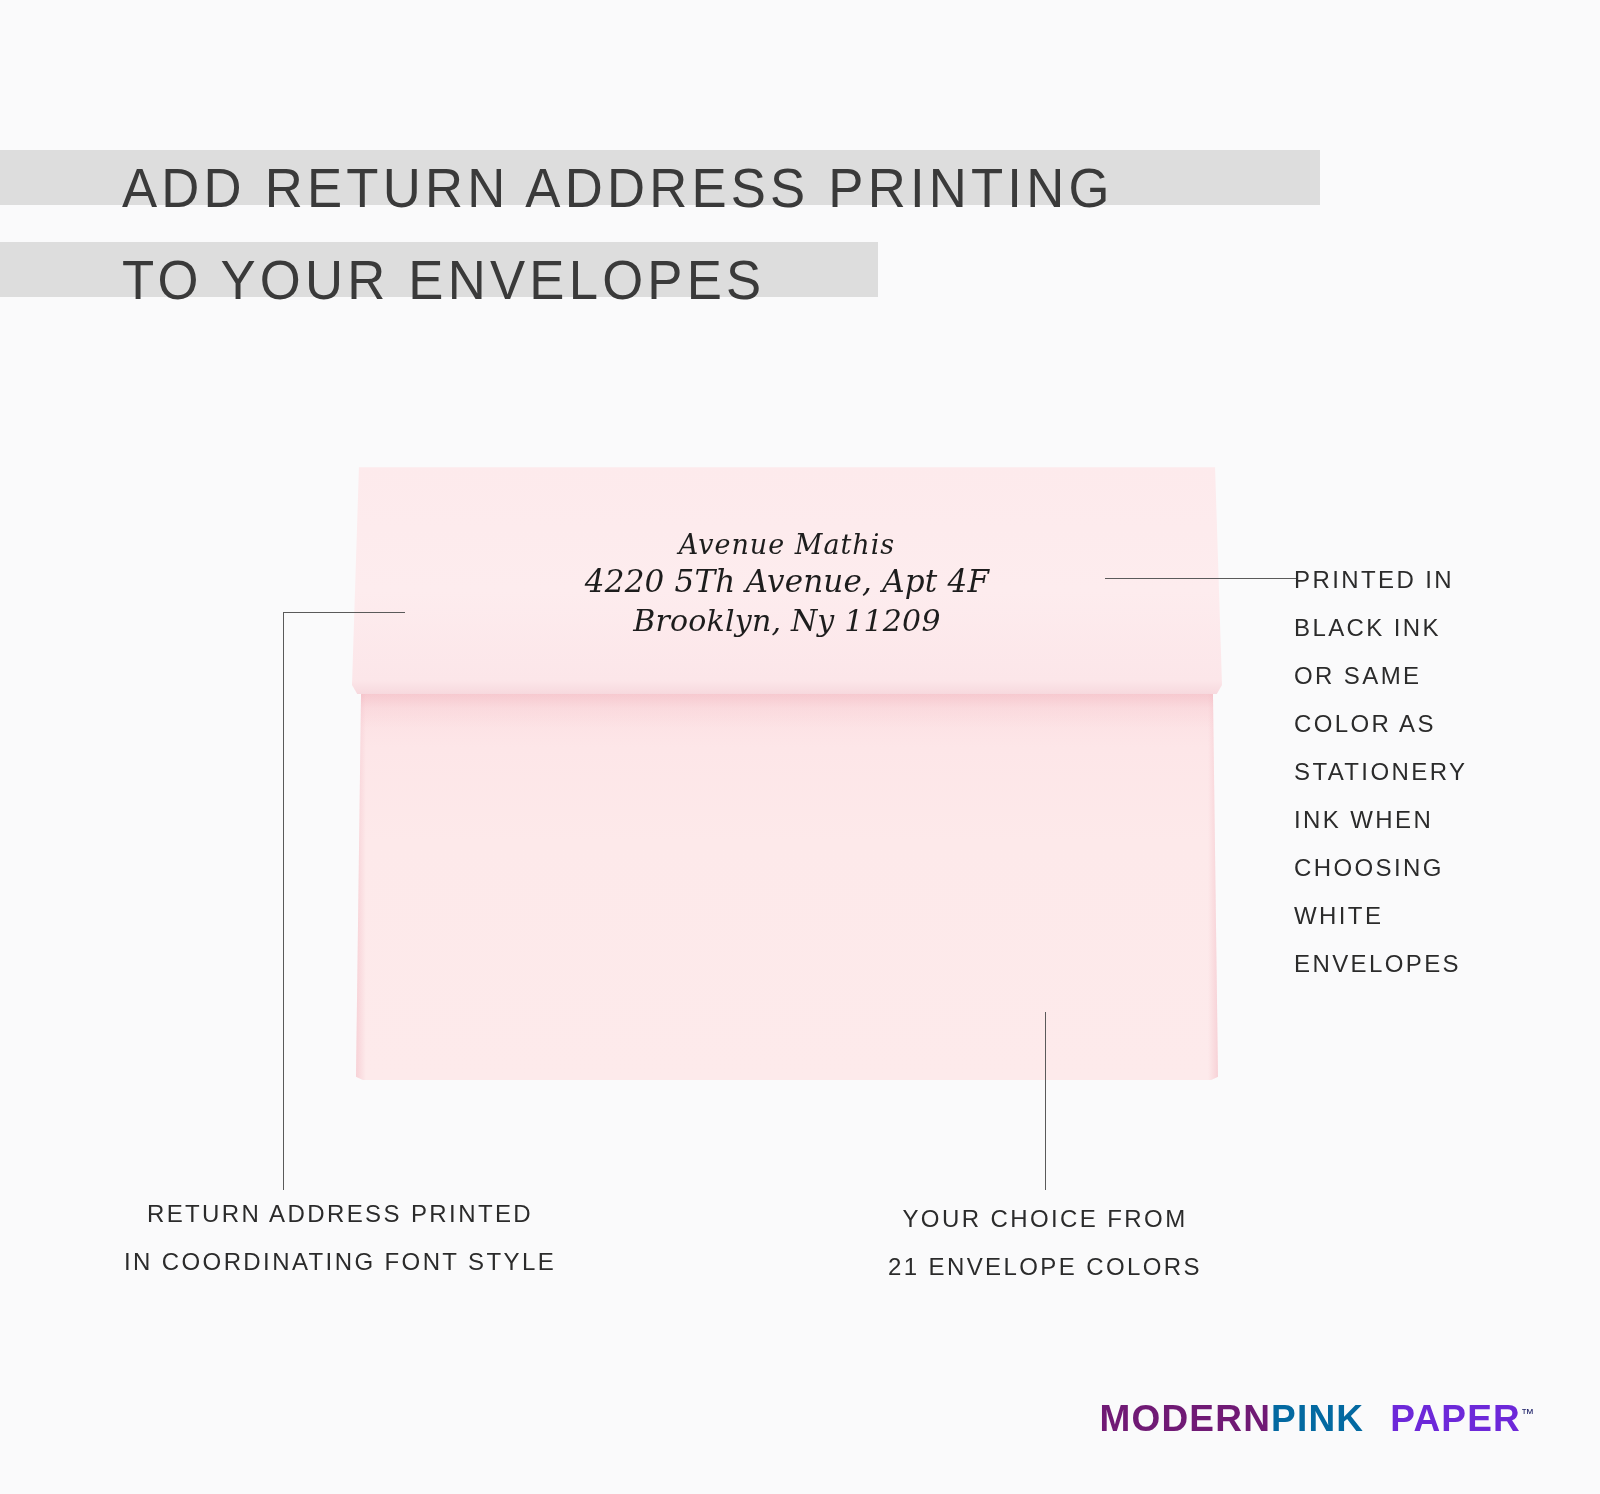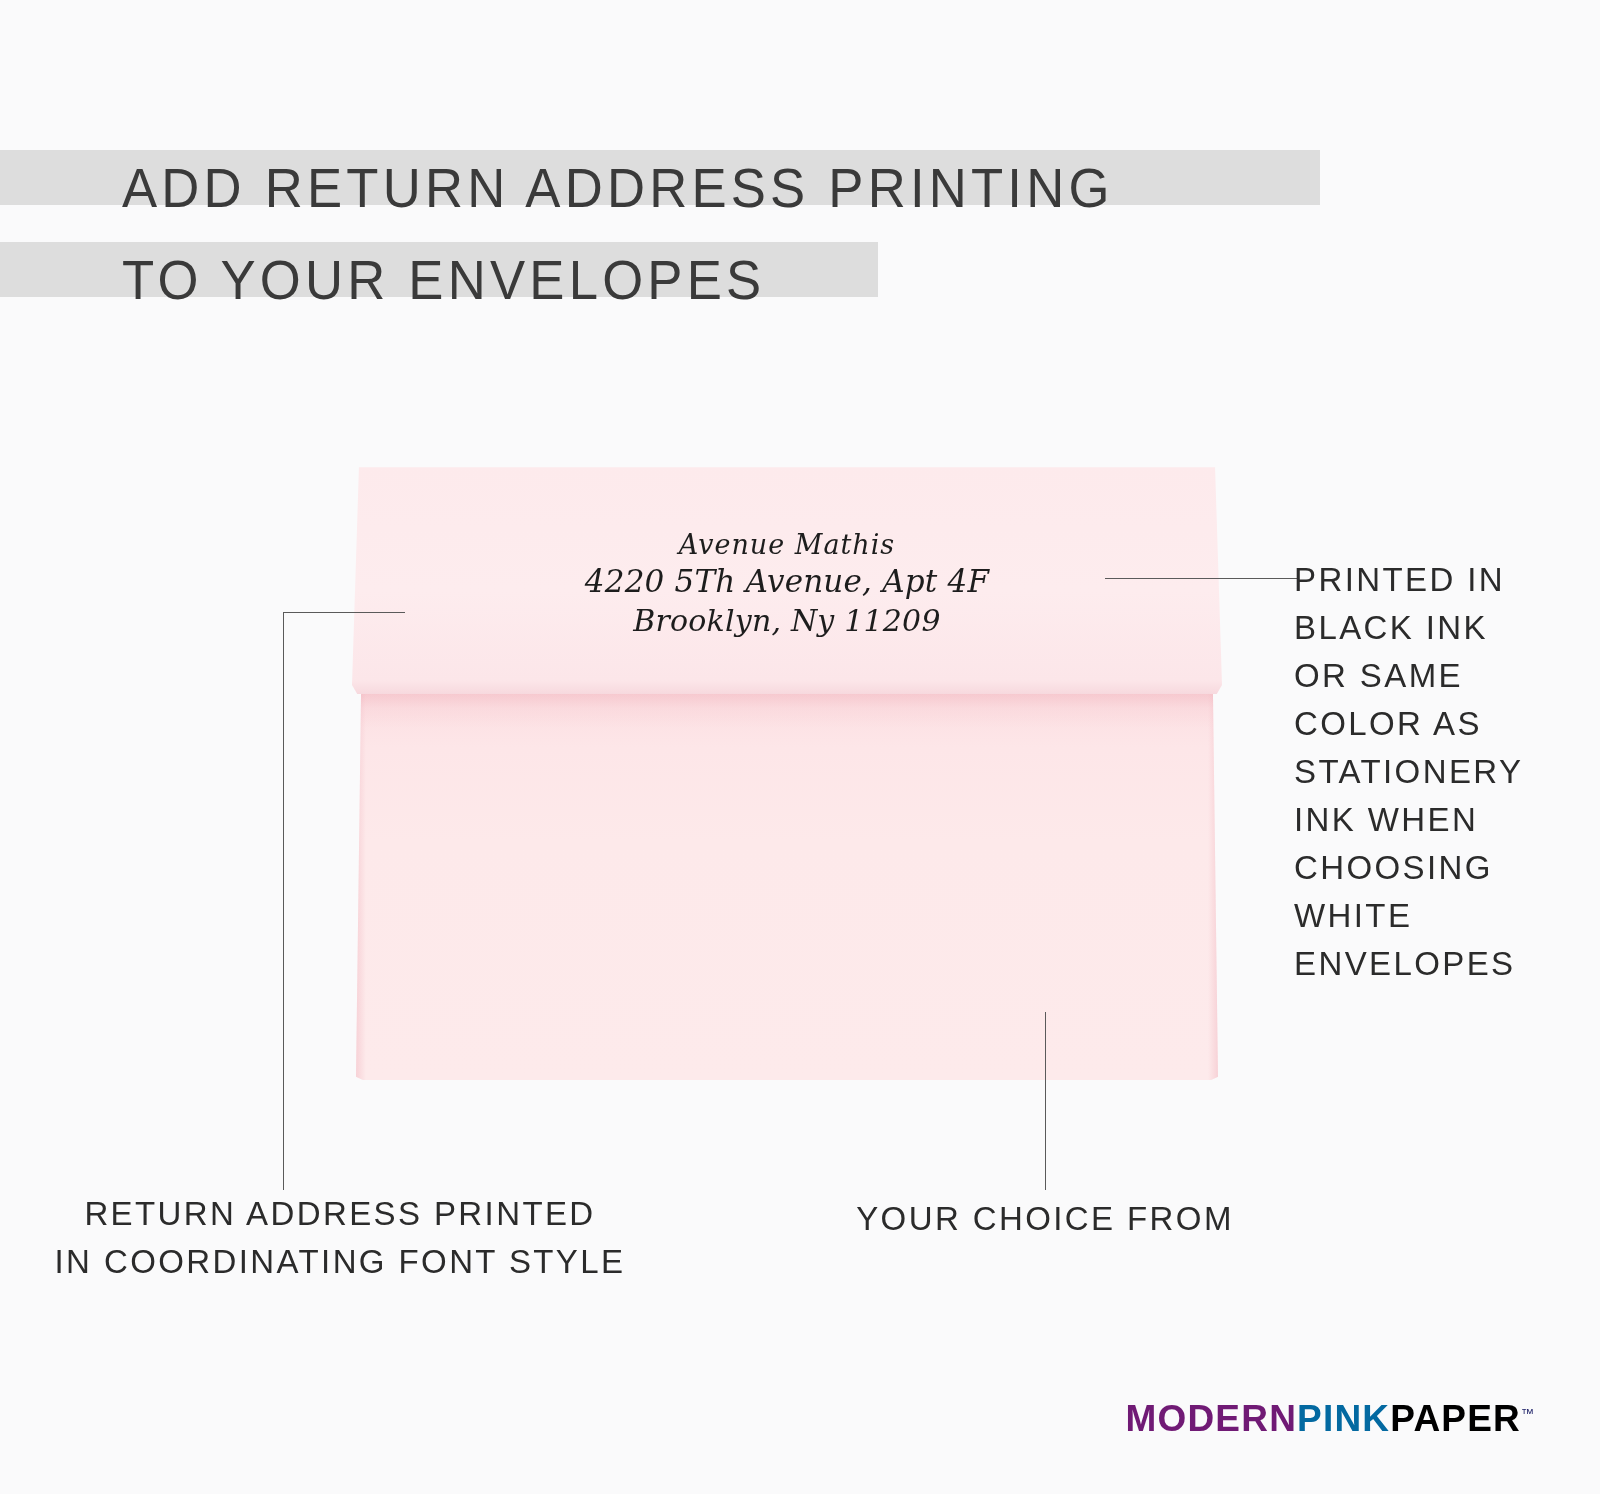--- a/index.html
+++ b/index.html
@@ -153,21 +153,21 @@
     left: 1045px;
     top: 1012px;
     width: 1px;
     height: 178px;
   }
 
   
   .anno {
     position: absolute;
     color: #2b2b2b;
-    font-size: 33px;
+    font-size: 24px;
     line-height: 48px;
     letter-spacing: 2.4px;
     font-weight: 400;
   }
   .anno-right {
     left: 1294px;
     top: 556px;
     width: 300px;
     text-align: left;
   }
@@ -191,21 +191,21 @@
     position: absolute;
     right: 66px;
     bottom: 54px;
     font-size: 37px;
     letter-spacing: 1.2px;
     font-weight: 700;
     white-space: nowrap;
   }
   .logo .lg-modern { color: #701a75; margin-left: 39px; }
   .logo .lg-pink   { color: #0369a1; }
-  .logo .lg-paper  { color: #000000; }
+  .logo .lg-paper  { color: #6d28d9; margin-left: 26px; }
   .logo .lg-tm {
     color: #23266b;
     font-size: 13px;
     vertical-align: super;
     font-weight: 400;
     letter-spacing: 0;
   }
 </style>
 </head>
 <body>
@@ -252,15 +252,16 @@
   <span>ENVELOPES</span>
 </div>
 
 <div class="anno anno-bottom-left">
   <span>RETURN ADDRESS PRINTED</span>
   <span>IN COORDINATING FONT STYLE</span>
 </div>
 
 <div class="anno anno-bottom-center">
   <span>YOUR CHOICE FROM</span>
+  <span>21 ENVELOPE COLORS</span>
 </div>
 
 <div class="logo"><span class="lg-modern">MODERN</span><span class="lg-pink">PINK</span><span class="lg-paper">PAPER</span><span class="lg-tm">™</span></div>
 
 </body></html>

